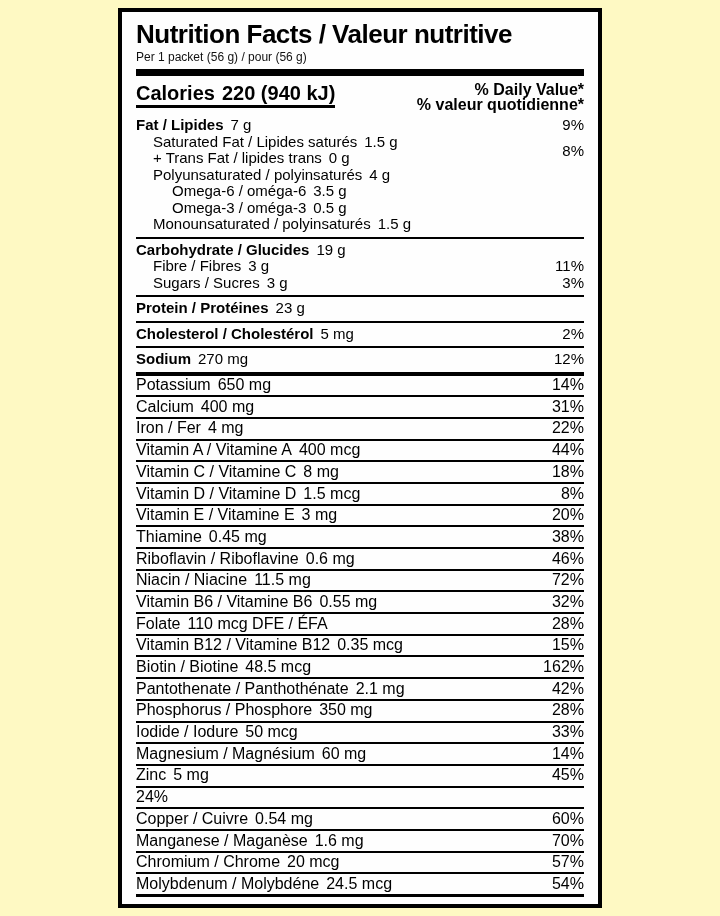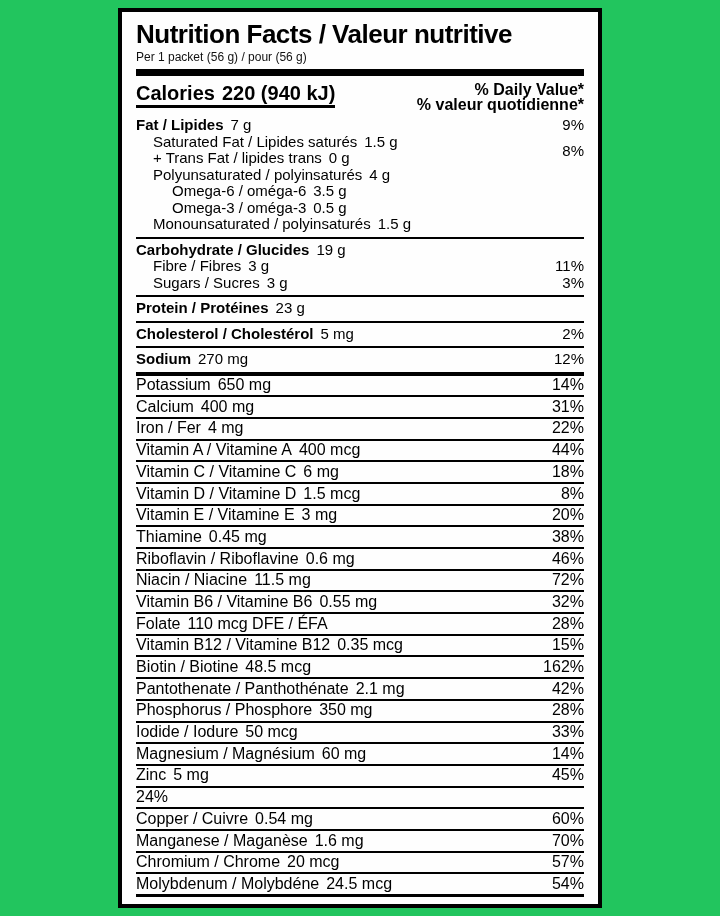--- a/index.html
+++ b/index.html
@@ -1,17 +1,17 @@
 <!DOCTYPE html>
 <html><head>
 <meta charset="utf-8">
 <style>
   * { margin:0; padding:0; box-sizing:border-box; }
   html,body { width:720px; height:916px; background:#ffffff; font-family:"Liberation Sans", sans-serif; color:#000; }
-  .page { position:relative; width:720px; height:916px; background:#22c55e; }
+  .page { position:relative; width:720px; height:916px; background:#fef9c3; }
   .label-box {
     position:absolute; left:118px; top:8px; width:484px; height:900px;
     border:4px solid #000; background:#fefefe; padding:5px 14px 0 14px; overflow:hidden;
   }
   .title { font-size:26px; font-weight:bold; letter-spacing:-0.5px; white-space:nowrap; line-height:30px; margin-top:2px; }
   .serving { font-size:12px; line-height:15px; margin-top:1px; color:#111; }
   .bar7 { height:7px; background:#000; margin-top:4px; }
   .sep2 { border-top:2px solid #000; }
   .sep4 { height:4px; background:#000; }
   .calories-row { display:flex; justify-content:space-between; align-items:flex-start; margin-top:6px; }
@@ -135,21 +135,21 @@
     <div><span>Iron / Fer</span><span class="val">4 mg</span></div>
     <div class="pct">22%</div>
   </div>
 
   <div class="micro-row">
     <div><span>Vitamin A / Vitamine A</span><span class="val">400 mcg</span></div>
     <div class="pct">44%</div>
   </div>
 
   <div class="micro-row">
-    <div><span>Vitamin C / Vitamine C</span><span class="val">6 mg</span></div>
+    <div><span>Vitamin C / Vitamine C</span><span class="val">8 mg</span></div>
     <div class="pct">18%</div>
   </div>
 
   <div class="micro-row">
     <div><span>Vitamin D / Vitamine D</span><span class="val">1.5 mcg</span></div>
     <div class="pct">8%</div>
   </div>
 
   <div class="micro-row">
     <div><span>Vitamin E / Vitamine E</span><span class="val">3 mg</span></div>

